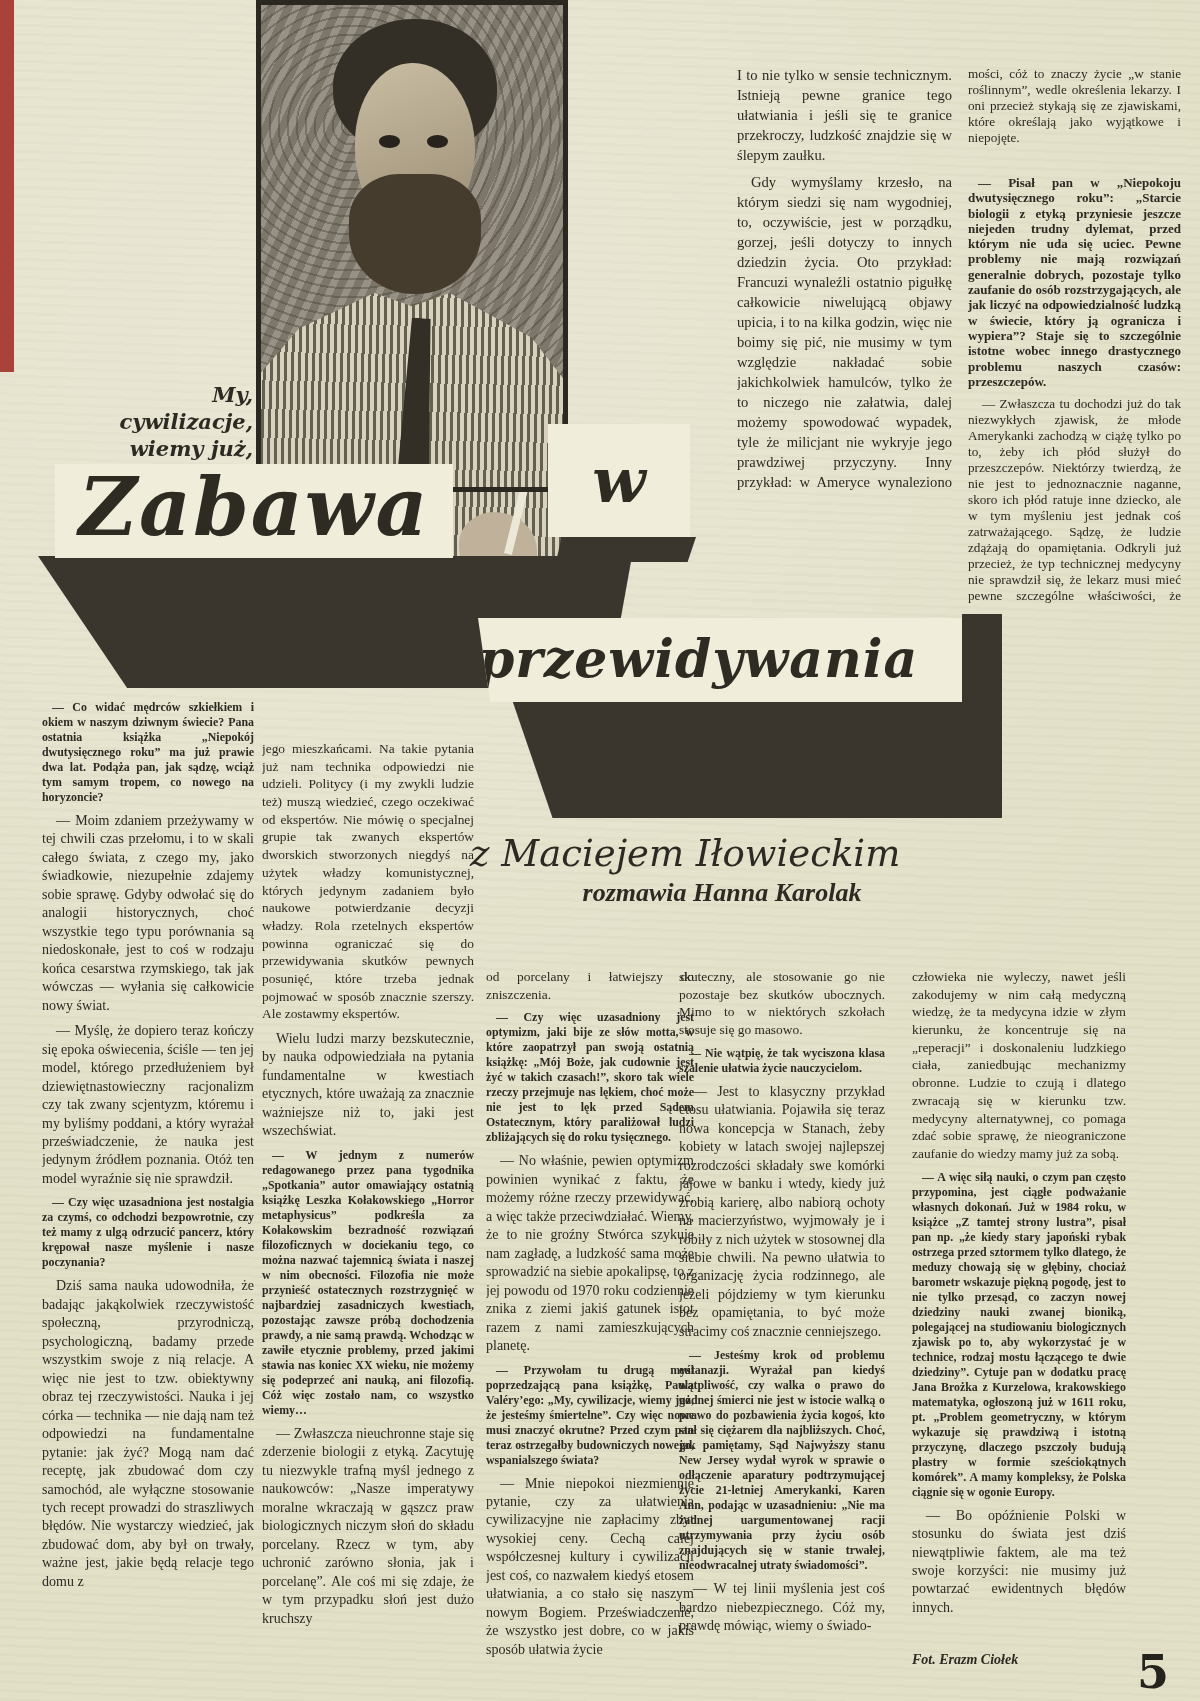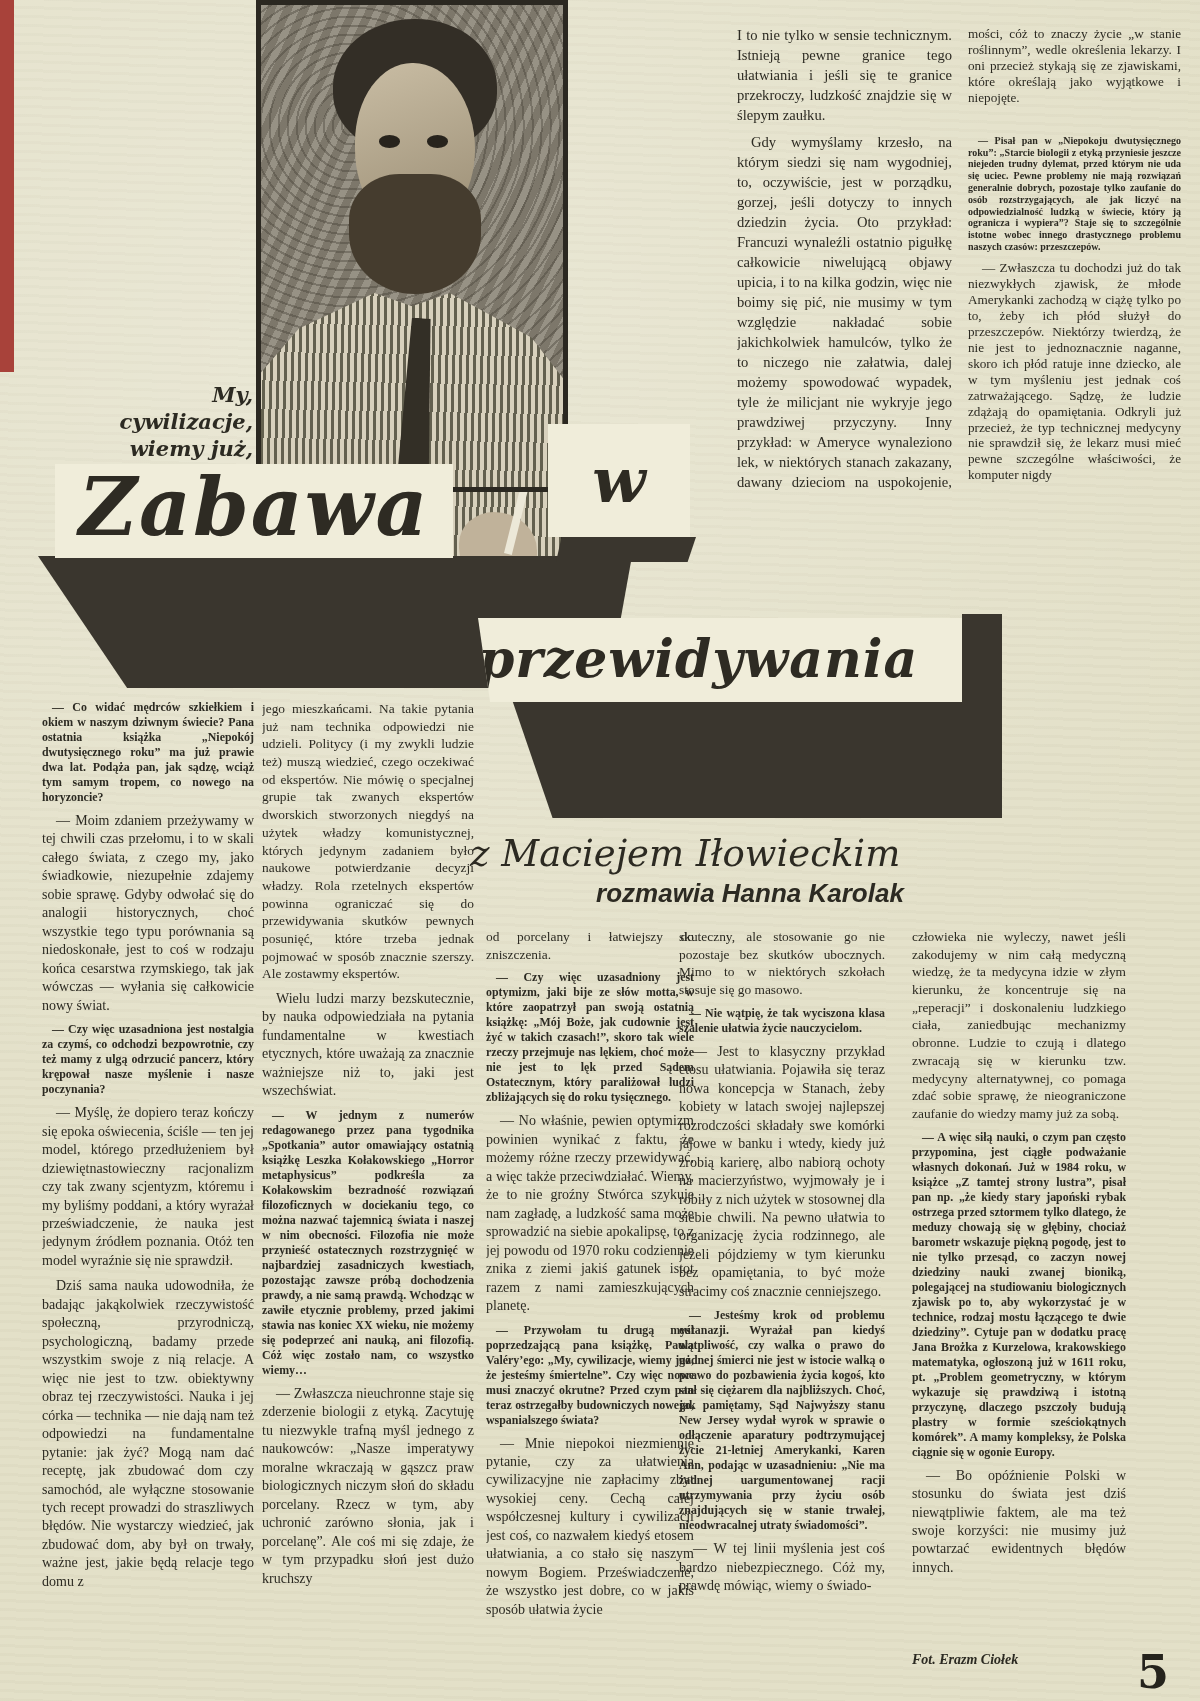--- a/index.html
+++ b/index.html
@@ -58,32 +58,32 @@
           clip-path:polygon(3% 0,100% 0,100% 100%,11% 100%);z-index:2;}
 
   .t1{font-family:"DejaVu Serif",serif;font-style:italic;font-weight:bold;font-size:80px;
       letter-spacing:2px;color:#2e2b23;transform:translateY(-4px);}
   .t2{font-family:"DejaVu Serif",serif;font-style:italic;font-weight:bold;font-size:62px;color:#2e2b23;}
   .t3{font-family:"DejaVu Serif",serif;font-style:italic;font-weight:bold;font-size:52px;
       letter-spacing:1px;color:#2e2b23;transform:translateY(-2px);}
 
   .subtitle1{left:470px;top:832px;width:560px;text-align:left;font-family:"DejaVu Serif",serif;
              font-style:italic;font-size:37px;color:#2c2a22;}
-  .subtitle2{left:520px;top:878px;width:460px;text-align:center;font-family:Liberation Sans, sans-serif;
+  .subtitle2{left:492px;top:878px;width:460px;text-align:center;font-family:Liberation Serif, serif;
              font-style:italic;font-weight:bold;font-size:26px;}
 
   
   .col{overflow:hidden;}
   .para{margin:0 0 7px 0;text-align:justify;}
   .para.a{font-size:14px;line-height:1.32;text-indent:14px;}
-  .para.cont{font-size:13.4px;line-height:1.32;text-indent:0;}
+  .para.cont{font-size:13.4px;line-height:1.32;text-indent:0;margin-top:40px;}
   .para.q{font-size:11.9px;line-height:1.26;font-weight:bold;text-indent:10px;}
   .top-a .para.a,.top-a .para.cont{font-size:14.6px;line-height:1.37;}
   .top-b .para.a,.top-b .para.cont{font-size:13.2px;line-height:1.21;}
-  .top-b .para.q{font-size:10px;line-height:1.18;margin-top:29px;}
+  .top-b .para.q{font-size:13px;line-height:1.18;margin-top:29px;}
 
   .col-top-a{left:737px;top:26px;width:215px;height:470px;}
   .col-top-b{left:968px;top:26px;width:213px;height:580px;}
   .col-1{left:42px;top:700px;width:212px;height:995px;}
   .col-2{left:262px;top:700px;width:212px;height:995px;}
   .col-3{left:486px;top:928px;width:208px;height:767px;}
   .col-4{left:679px;top:928px;width:206px;height:767px;}
   .col-5{left:912px;top:928px;width:214px;height:720px;}
 
   .photo-credit{left:912px;top:1652px;width:220px;font-weight:bold;font-style:italic;font-size:14px;}
@@ -142,22 +142,22 @@
       <p class="para a">Gdy wymyślamy krzesło, na którym siedzi się nam wygodniej, to, oczywiście, jest w porządku, gorzej, jeśli dotyczy to innych dziedzin życia. Oto przykład: Francuzi wynaleźli ostatnio pigułkę całkowicie niwelującą objawy upicia, i to na kilka godzin, więc nie boimy się pić, nie musimy w tym względzie nakładać sobie jakichkolwiek hamulców, tylko że to niczego nie załatwia, dalej możemy spowodować wypadek, tyle że milicjant nie wykryje jego prawdziwej przyczyny. Inny przykład: w Ameryce wynaleziono lek, w niektórych stanach zakazany, dawany dzieciom na uspokojenie, lek rzeczywiście bardzo</p>
     </div>
   <div class="abs col col-top-b top-b">
       <p class="para cont">mości, cóż to znaczy życie „w stanie roślinnym”, wedle określenia lekarzy. I oni przecież stykają się ze zjawiskami, które określają jako wyjątkowe i niepojęte.</p>
       <p class="para q">— Pisał pan w „Niepokoju dwutysięcznego roku”: „Starcie biologii z etyką przyniesie jeszcze niejeden trudny dylemat, przed którym nie uda się uciec. Pewne problemy nie mają rozwiązań generalnie dobrych, pozostaje tylko zaufanie do osób rozstrzygających, ale jak liczyć na odpowiedzialność ludzką w świecie, który ją ogranicza i wypiera”? Staje się to szczególnie istotne wobec innego drastycznego problemu naszych czasów: przeszczepów.</p>
       <p class="para a">— Zwłaszcza tu dochodzi już do tak niezwykłych zjawisk, że młode Amerykanki zachodzą w ciążę tylko po to, żeby ich płód służył do przeszczepów. Niektórzy twierdzą, że nie jest to jednoznacznie naganne, skoro ich płód ratuje inne dziecko, ale w tym myśleniu jest jednak coś zatrważającego. Sądzę, że ludzie zdążają do opamiętania. Odkryli już przecież, że typ technicznej medycyny nie sprawdził się, że lekarz musi mieć pewne szczególne właściwości, że komputer nigdy</p>
     </div>
   <div class="abs col col-1">
       <p class="para q">— Co widać mędrców szkiełkiem i okiem w naszym dziwnym świecie? Pana ostatnia książka „Niepokój dwutysięcznego roku” ma już prawie dwa lat. Podąża pan, jak sądzę, wciąż tym samym tropem, co nowego na horyzoncie?</p>
       <p class="para a">— Moim zdaniem przeżywamy w tej chwili czas przełomu, i to w skali całego świata, z czego my, jako świadkowie, niezupełnie zdajemy sobie sprawę. Gdyby odwołać się do analogii historycznych, choć wszystkie tego typu porównania są niedoskonałe, jest to coś w rodzaju końca cesarstwa rzymskiego, tak jak wówczas — wyłania się całkowicie nowy świat.</p>
+      <p class="para a">— Myślę, że dopiero teraz kończy się epoka oświecenia, ściśle — ten jej model, którego przedłużeniem był dziewiętnastowieczny racjonalizm czy tak zwany scjentyzm, któremu i my byliśmy poddani, a który wyrażał przeświadczenie, że nauka jest jedynym źródłem poznania. Otóż ten model wyraźnie się nie sprawdził.</p>
       <p class="para q">— Czy więc uzasadniona jest nostalgia za czymś, co odchodzi bezpowrotnie, czy też mamy z ulgą odrzucić pancerz, który krępował nasze myślenie i nasze poczynania?</p>
-      <p class="para a">— Myślę, że dopiero teraz kończy się epoka oświecenia, ściśle — ten jej model, którego przedłużeniem był dziewiętnastowieczny racjonalizm czy tak zwany scjentyzm, któremu i my byliśmy poddani, a który wyrażał przeświadczenie, że nauka jest jedynym źródłem poznania. Otóż ten model wyraźnie się nie sprawdził.</p>
       <p class="para a">Dziś sama nauka udowodniła, że badając jakąkolwiek rzeczywistość społeczną, przyrodniczą, psychologiczną, badamy przede wszystkim swoje z nią relacje. A więc nie jest to tzw. obiektywny obraz tej rzeczywistości. Nauka i jej córka — technika — nie dają nam też odpowiedzi na fundamentalne pytanie: jak żyć? Mogą nam dać receptę, jak zbudować dom czy samochód, ale wyłączne stosowanie tych recept prowadzi do straszliwych błędów. Nie wystarczy wiedzieć, jak zbudować dom, aby był on trwały, ważne jest, jakie będą relacje tego domu z</p>
     </div>
   <div class="abs col col-2">
       <p class="para cont">jego mieszkańcami. Na takie pytania już nam technika odpowiedzi nie udzieli. Politycy (i my zwykli ludzie też) muszą wiedzieć, czego oczekiwać od ekspertów. Nie mówię o specjalnej grupie tak zwanych ekspertów dworskich stworzonych niegdyś na użytek władzy komunistycznej, których jedynym zadaniem było naukowe potwierdzanie decyzji władzy. Rola rzetelnych ekspertów powinna ograniczać się do przewidywania skutków pewnych posunięć, które trzeba jednak pojmować w sposób znacznie szerszy. Ale zostawmy ekspertów.</p>
       <p class="para a">Wielu ludzi marzy bezskutecznie, by nauka odpowiedziała na pytania fundamentalne w kwestiach etycznych, które uważają za znacznie ważniejsze niż to, jaki jest wszechświat.</p>
       <p class="para q">— W jednym z numerów redagowanego przez pana tygodnika „Spotkania” autor omawiający ostatnią książkę Leszka Kołakowskiego „Horror metaphysicus” podkreśla za Kołakowskim bezradność rozwiązań filozoficznych w dociekaniu tego, co można nazwać tajemnicą świata i naszej w nim obecności. Filozofia nie może przynieść ostatecznych rozstrzygnięć w najbardziej zasadniczych kwestiach, pozostając zawsze próbą dochodzenia prawdy, a nie samą prawdą. Wchodząc w zawiłe etycznie problemy, przed jakimi stawia nas koniec XX wieku, nie możemy się podeprzeć ani nauką, ani filozofią. Cóż więc zostało nam, co wszystko wiemy…</p>
       <p class="para a">— Zwłaszcza nieuchronne staje się zderzenie biologii z etyką. Zacytuję tu niezwykle trafną myśl jednego z naukowców: „Nasze imperatywy moralne wkraczają w gąszcz praw biologicznych niczym słoń do składu porcelany. Rzecz w tym, aby uchronić zarówno słonia, jak i porcelanę”. Ale coś mi się zdaje, że w tym przypadku słoń jest dużo kruchszy</p>
     </div>
   <div class="abs col col-3">
       <p class="para cont">od porcelany i łatwiejszy do zniszczenia.</p>

